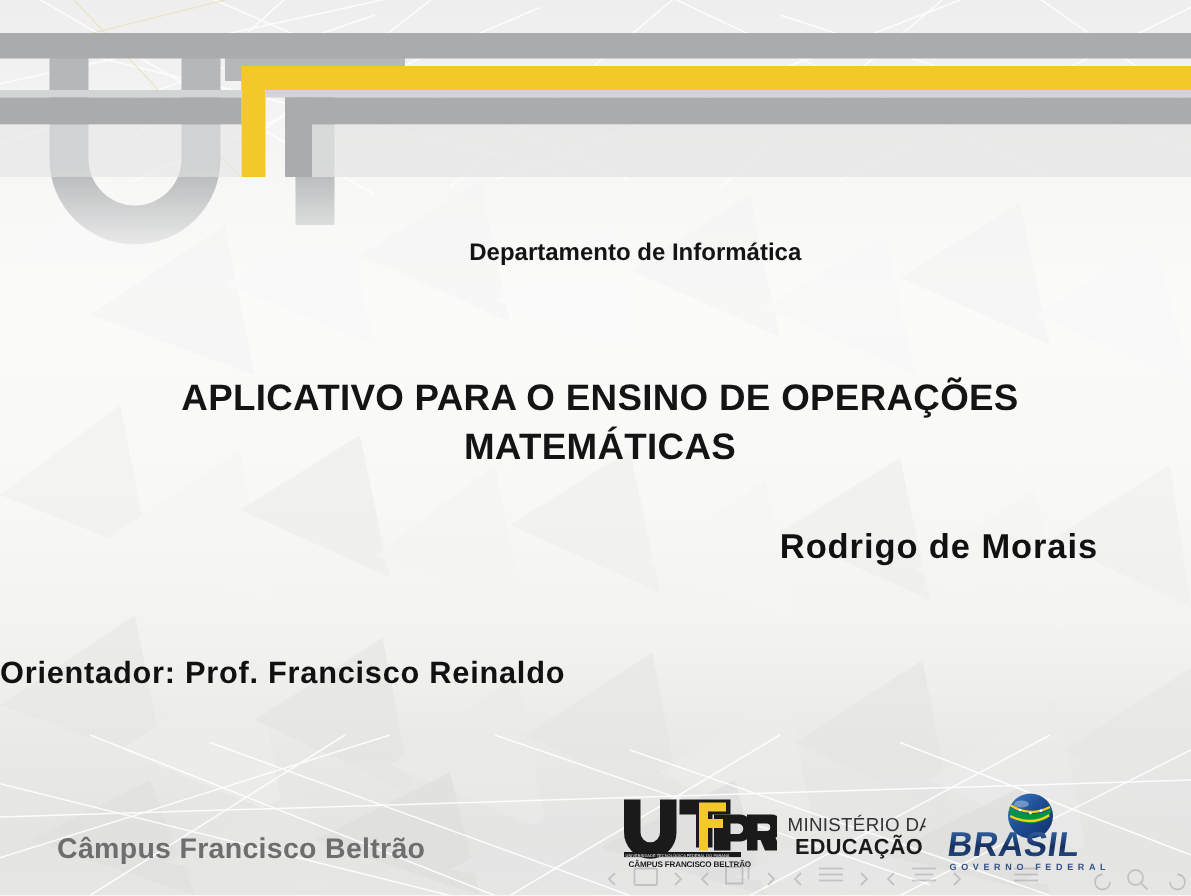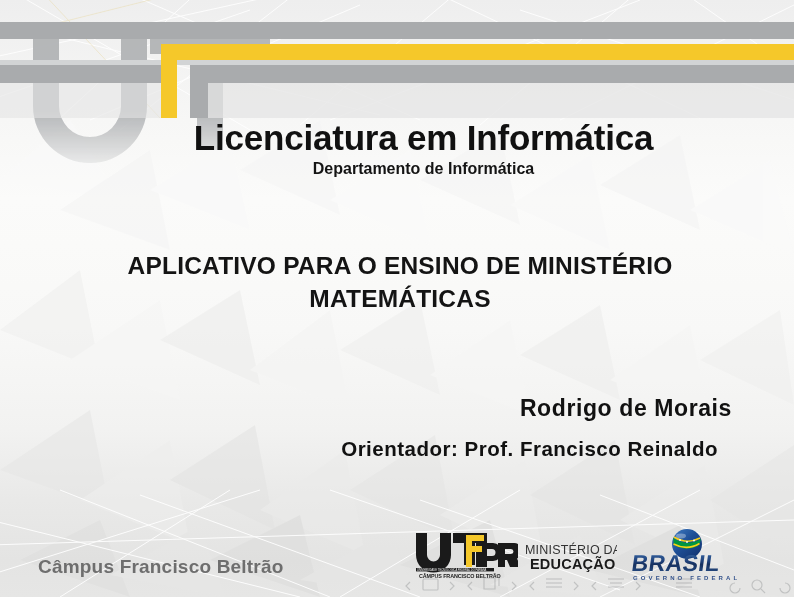--- a/index.html
+++ b/index.html
@@ -92,28 +92,27 @@
     position: absolute;
     left: 0; top: 351px;
     width: 794px;
     text-align: right;
     padding-right: 62px;
     box-sizing: border-box;
     font-size: 23px;
     font-weight: bold;
     color: #111111;
     letter-spacing: 0.6px;
-    margin-top: 44px;
   }
 
   .advisor {
     position: absolute;
     left: 0; top: 437px;
     width: 794px;
-    text-align: right;
+    text-align: left;
     padding-right: 76px;
     box-sizing: border-box;
     font-size: 20.5px;
     font-weight: bold;
     color: #111111;
     letter-spacing: 0.5px;
   }
 
   .campus-label {
     position: absolute;
@@ -254,24 +253,23 @@
     <rect x="177" y="60" width="617" height="5" fill="#d2d4d5"></rect>
 
     <rect x="190" y="65" width="604" height="18" fill="#a9abad"></rect>
     <rect x="190" y="65" width="18" height="53" fill="#a9abad"></rect>
     <rect x="0" y="65" width="161" height="18" fill="#a9abad"></rect>
 
     <rect x="208" y="83" width="586" height="35" fill="#e4e4e4" opacity="0.75"></rect>
     <rect x="0" y="83" width="161" height="35" fill="#e4e4e4" opacity="0.6"></rect>
   </svg>
 
-  <div class="course-title">Licenciatura em Informática</div>
   <div class="dept-title">Departamento de Informática</div>
 
-  <div class="work-title">APLICATIVO PARA O ENSINO DE MINISTÉRIO MATEMÁTICAS</div>
+  <div class="work-title">APLICATIVO PARA O ENSINO DE OPERAÇÕES MATEMÁTICAS</div>
 
   <div class="author">Rodrigo de Morais</div>
 
   <div class="advisor">Orientador: Prof. Francisco Reinaldo</div>
 
   <div class="campus-label">Câmpus Francisco Beltrão</div>
 
   <svg class="logo-utfpr" width="104" height="48" viewBox="0 0 104 48">
     <g fill="#1a1a1a">
 

